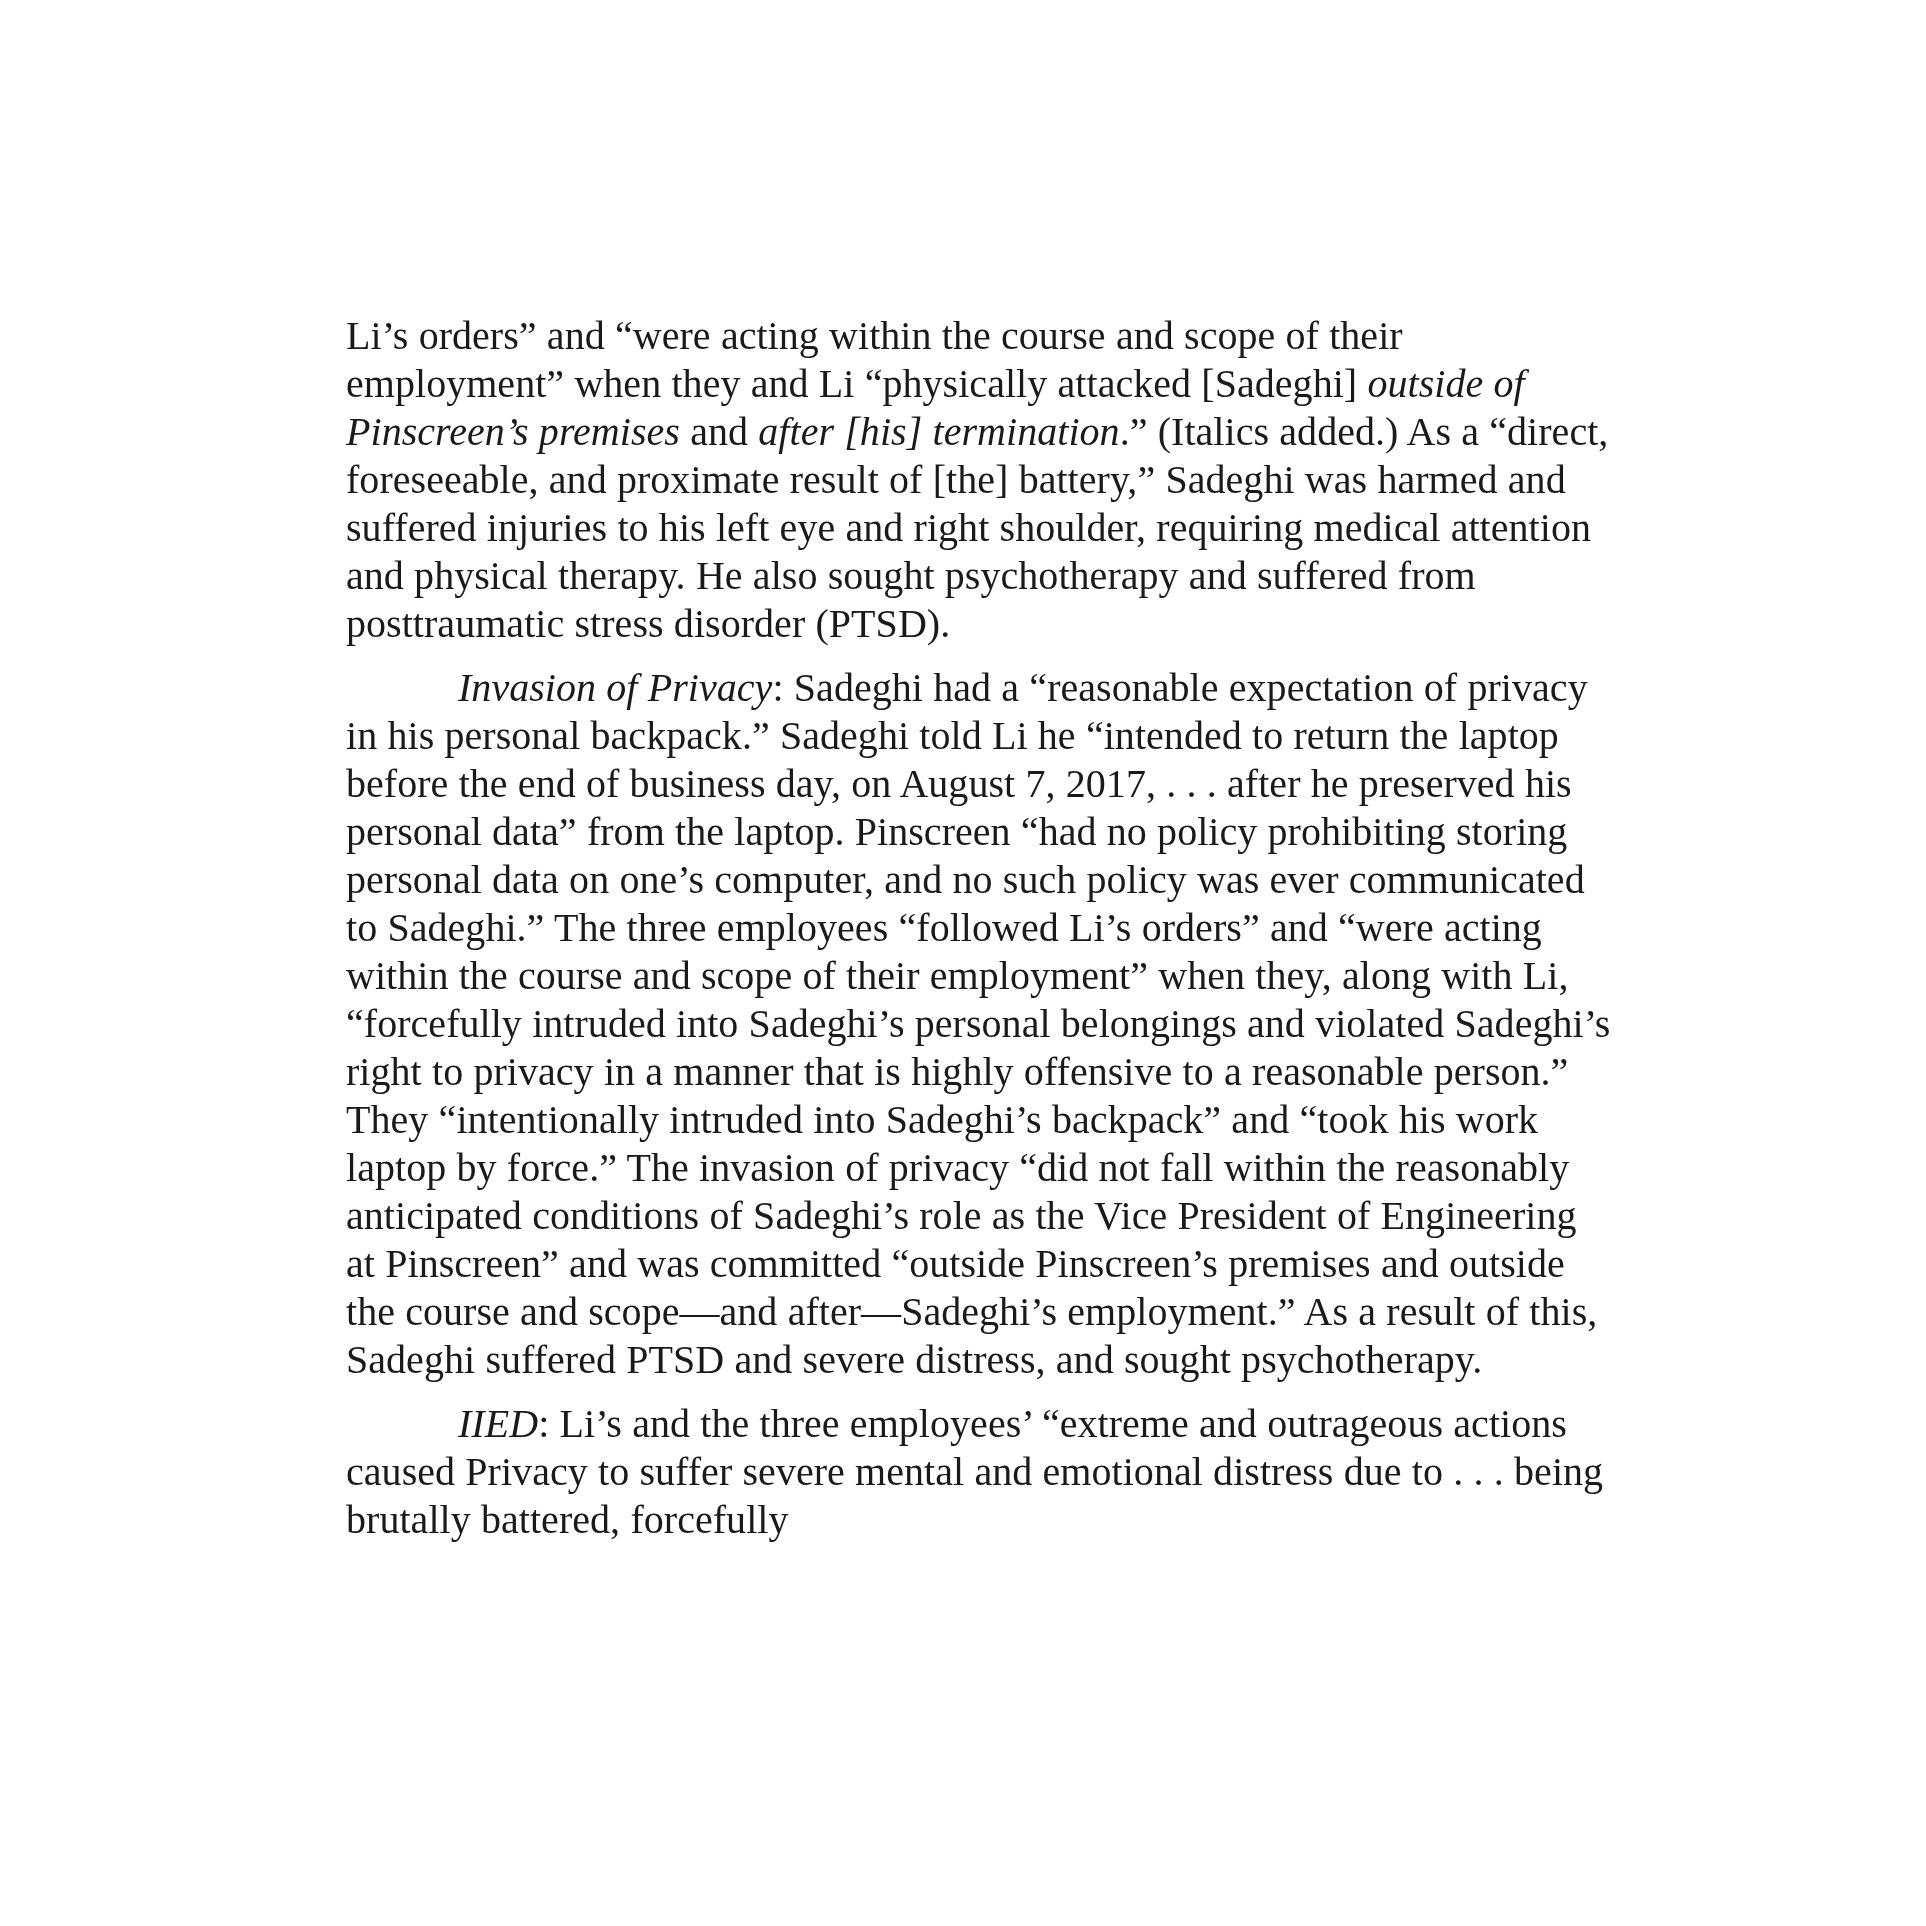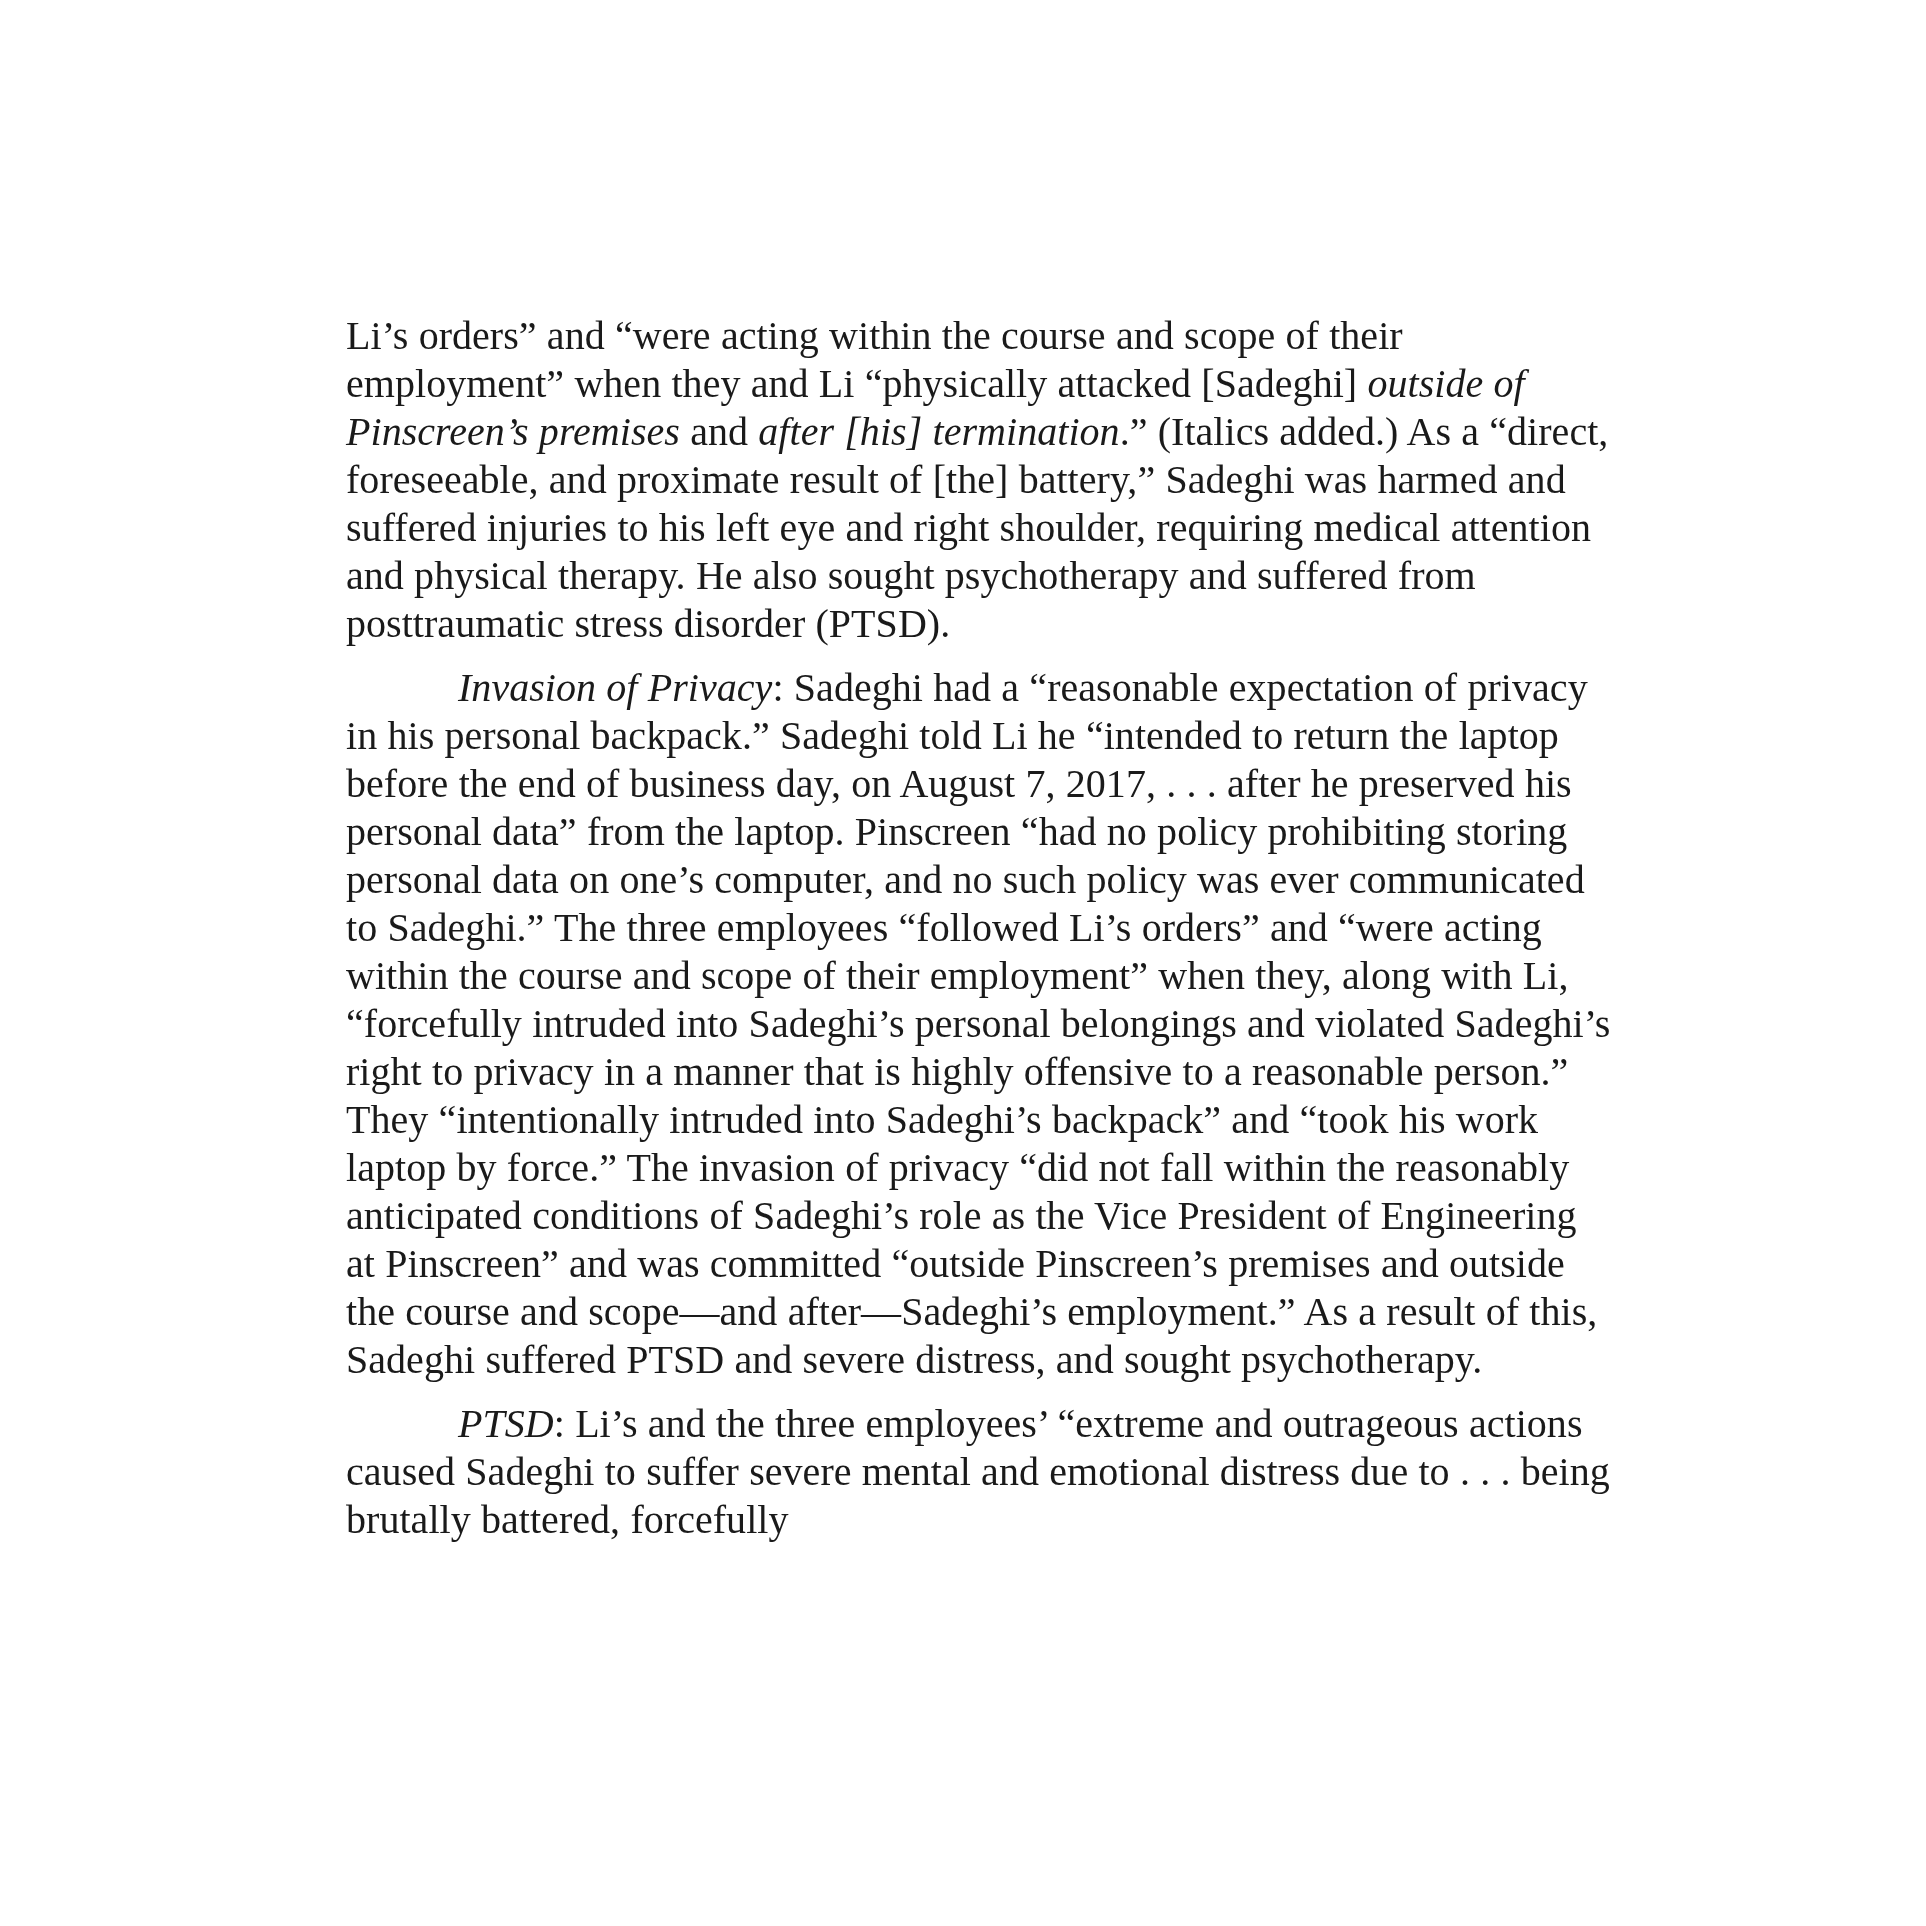--- a/index.html
+++ b/index.html
@@ -58,18 +58,18 @@
 </style>
 </head>
 <body>
 
 <div class="page">
 
   <div class="text-block">
     <div id="paragraphs-container">
         <p class="para"><span>Li’s orders” and “were acting within the course and scope of their employment” when they and Li “physically attacked [Sadeghi] </span><em>outside of Pinscreen’s premises</em><span> and </span><em>after [his] termination</em><span>.”  (Italics added.)  As a “direct, foreseeable, and proximate result of [the] battery,” Sadeghi was harmed and suffered injuries to his left eye and right shoulder, requiring medical attention and physical therapy.  He also sought psychotherapy and suffered from posttraumatic stress disorder (PTSD).</span></p>
         <p class="para indented"><em>Invasion of Privacy</em><span>: Sadeghi had a “reasonable expectation of privacy in his personal backpack.”  Sadeghi told Li he “intended to return the laptop before the end of business day, on August 7, 2017, . . . after he preserved his personal data” from the laptop.  Pinscreen “had no policy prohibiting storing personal data on one’s computer, and no such policy was ever communicated to Sadeghi.”  The three employees “followed Li’s orders” and “were acting within the course and scope of their employment” when they, along with Li, “forcefully intruded into Sadeghi’s personal belongings and violated Sadeghi’s right to privacy in a manner that is highly offensive to a reasonable person.”  They “intentionally intruded into Sadeghi’s backpack” and “took his work laptop by force.”  The invasion of privacy “did not fall within the reasonably anticipated conditions of Sadeghi’s role as the Vice President of Engineering at Pinscreen” and was committed “outside Pinscreen’s premises and outside the course and scope—and after—Sadeghi’s employment.”  As a result of this, Sadeghi suffered PTSD and severe distress, and sought psychotherapy.</span></p>
-        <p class="para indented"><em>PTSD</em><span>: Li’s and the three employees’ “extreme and outrageous actions caused Sadeghi to suffer severe mental and emotional distress due to . . . being brutally battered, forcefully</span></p>
+        <p class="para indented"><em>IIED</em><span>: Li’s and the three employees’ “extreme and outrageous actions caused Privacy to suffer severe mental and emotional distress due to . . . being brutally battered, forcefully</span></p>
       </div>
   </div>
 
 </div>
 
 
 </body></html>

